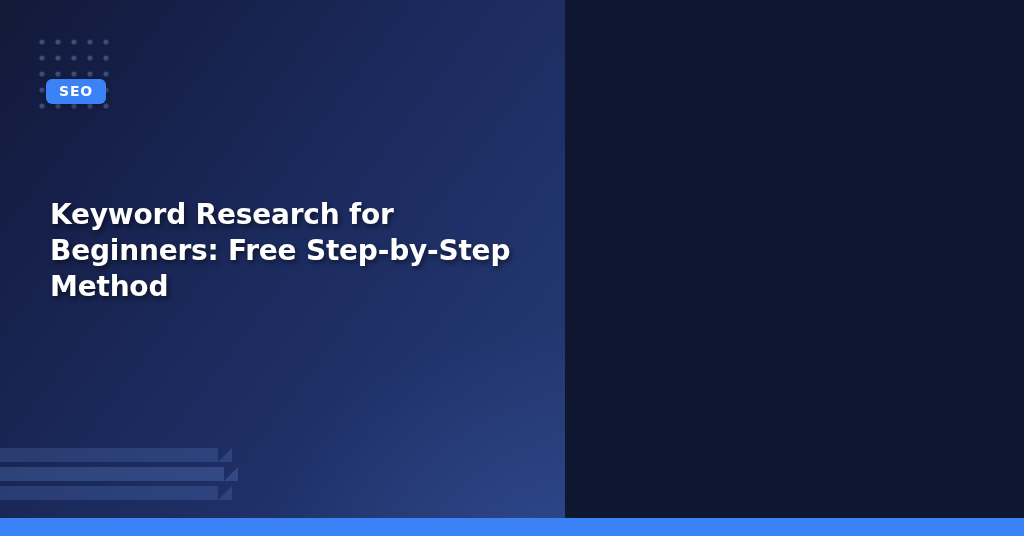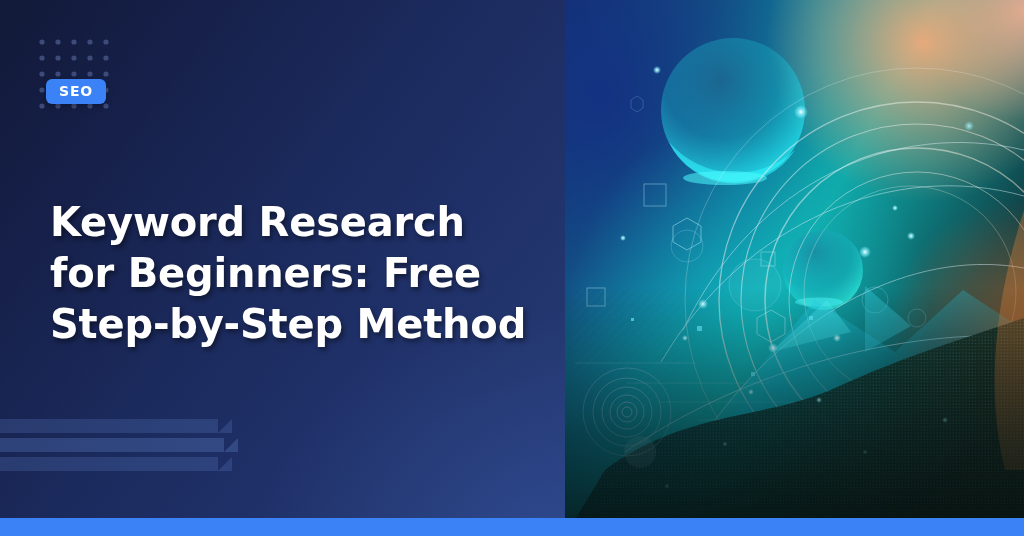--- a/index.html
+++ b/index.html
@@ -8,20 +8,21 @@
     overflow:hidden;
     background:#0f1630;
     font-family:"DejaVu Sans", sans-serif;
   }
 
   .banner {
     position:relative;
     width:1024px; height:536px;
     overflow:hidden;
     display:flex;
+    flex-direction:column;
   }
 
   
   .left-panel {
     position:relative;
     width:565px; height:536px;
     flex:0 0 565px;
     background:
       linear-gradient(127deg,
         #121a38 0%,
@@ -64,21 +65,21 @@
     box-shadow:0 2px 6px rgba(0,0,0,.28);
   }
 
   
   .title {
     position:absolute;
     left:50px; top:197px;
     width:490px;
     z-index:4;
     color:#ffffff;
-    font-size:40px;
+    font-size:28px;
     font-weight:bold;
     line-height:1.28;
     letter-spacing:-0.2px;
     text-shadow:2px 3px 5px rgba(0,0,0,.45);
   }
 
   
   .stripes {
     position:absolute;
     left:0; bottom:53px;

